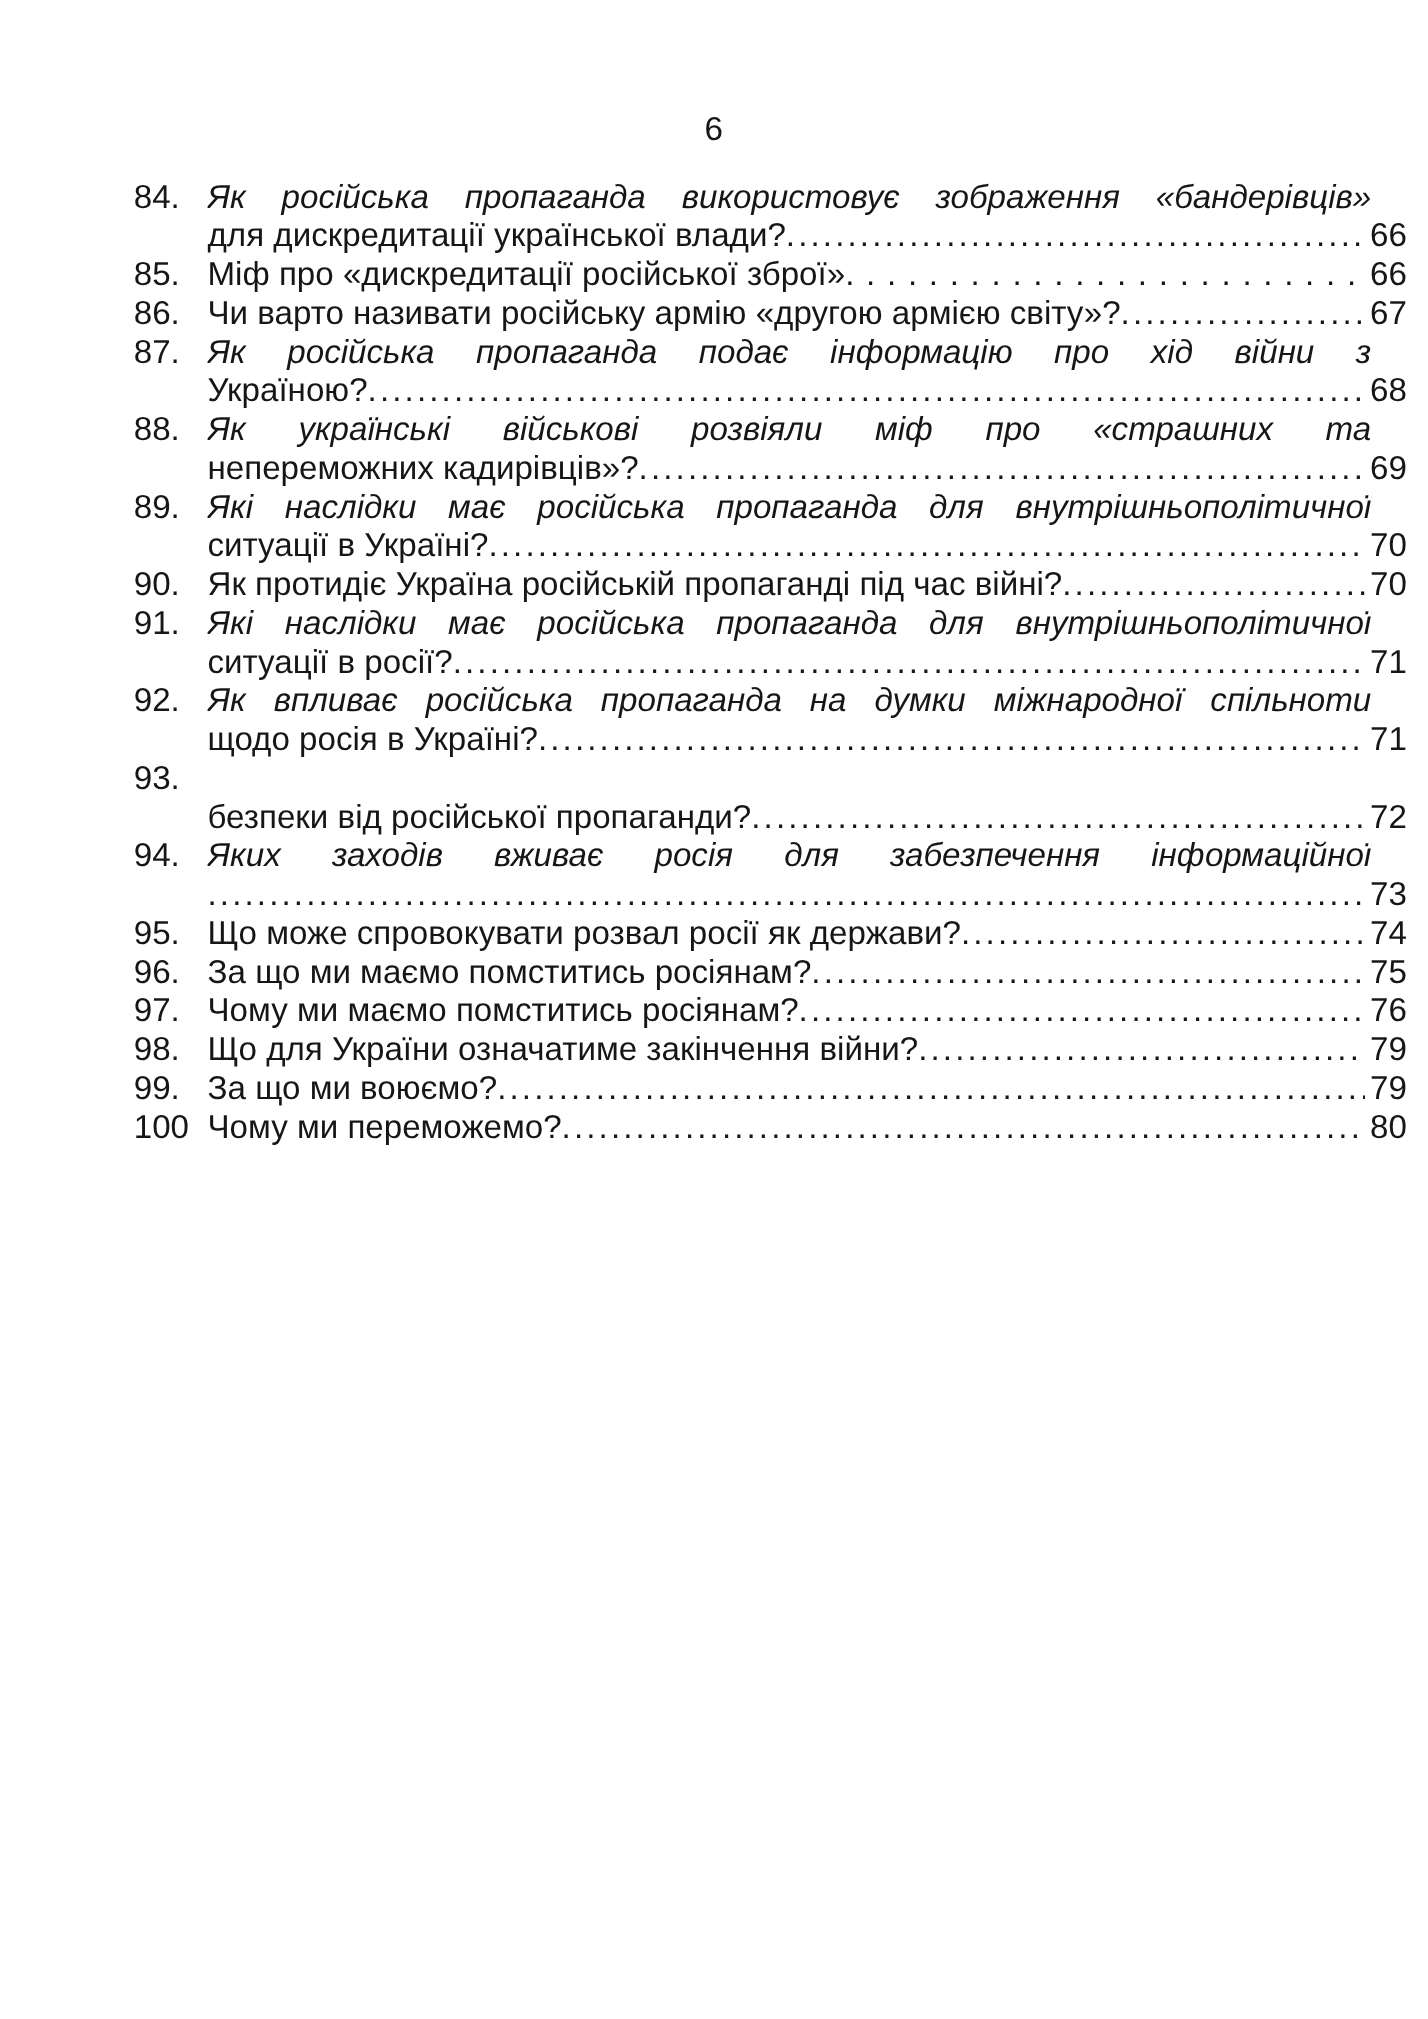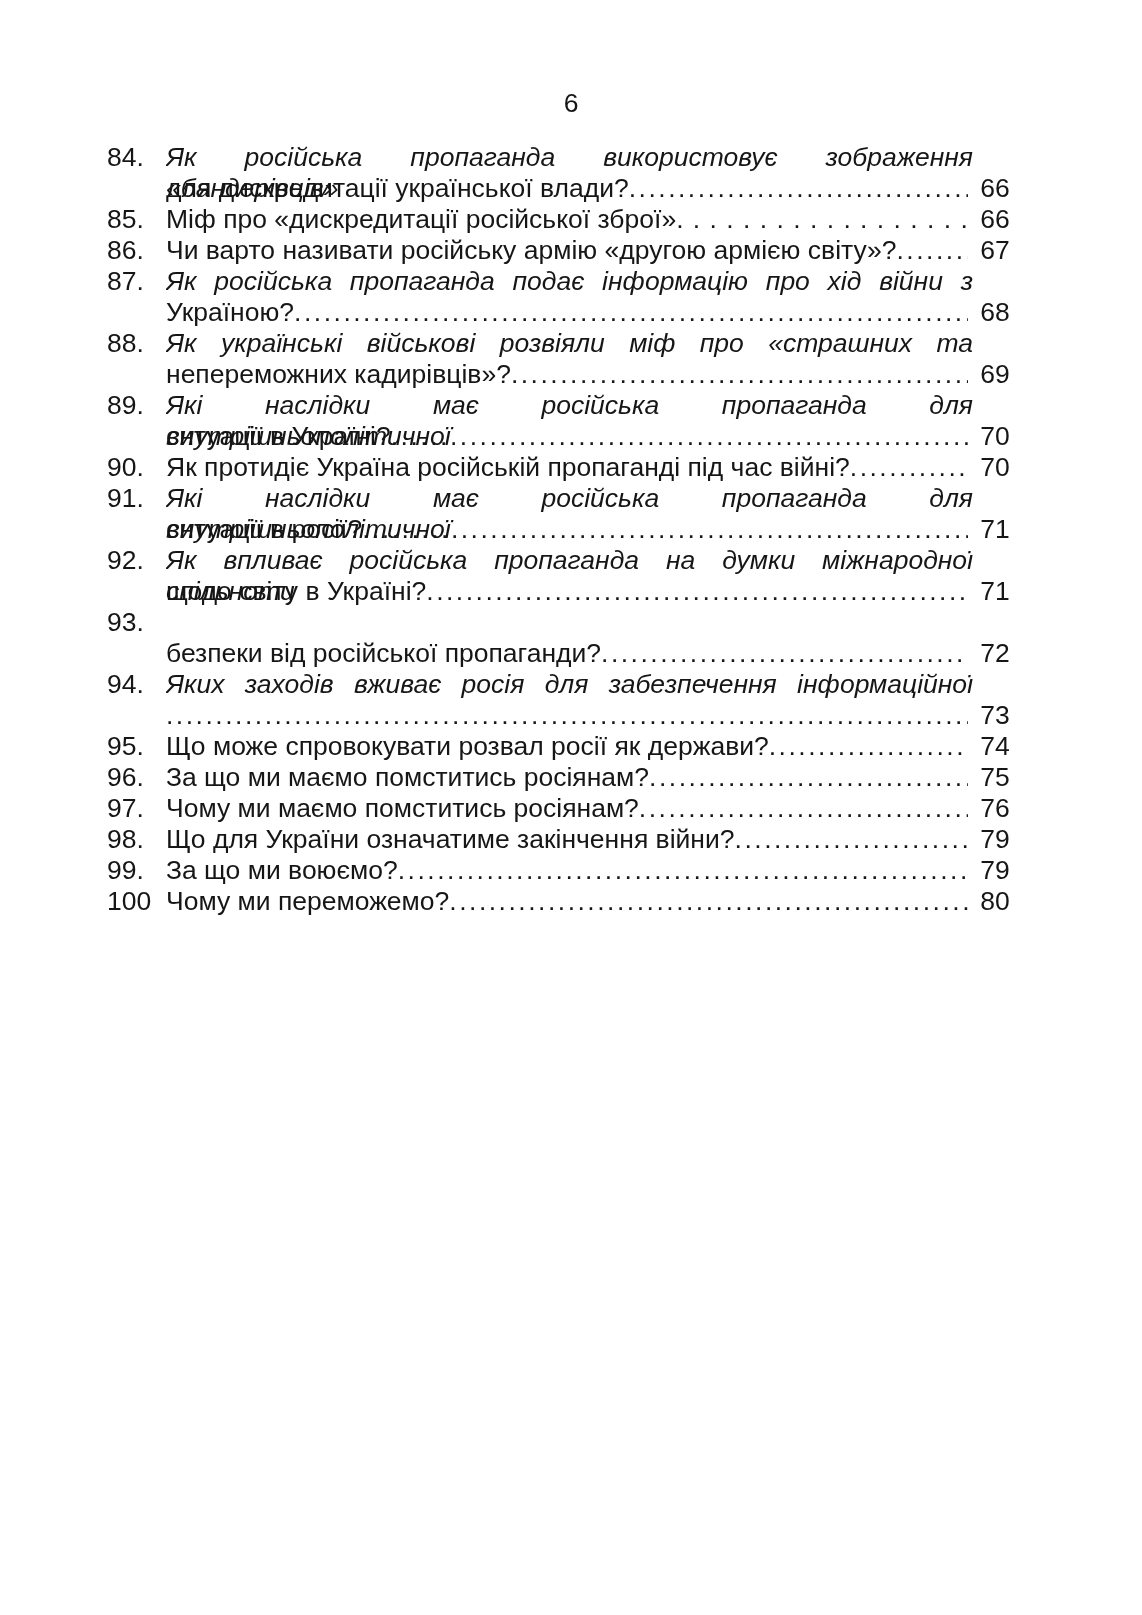--- a/index.html
+++ b/index.html
@@ -17,21 +17,20 @@
     font-size: 26.5px;
     line-height: 31px;
     overflow: hidden;
   }
   .page-header {
     margin-top: 88px;
     text-align: center;
   }
   .toc {
     margin-left: 107px;
-    margin-right: 124px; 
     margin-top: 23px;
   }
   .row {
     display: flex;
     align-items: baseline;
     height: 31px;
     white-space: nowrap;
   }
   .num {
     flex: 0 0 59px;
@@ -61,21 +60,21 @@
   .leader::after {
     content: "..................................................................................................................................................";
     letter-spacing: 2.5px;
   }
   .leader.wide::after {
     content: ". . . . . . . . . . . . . . . . . . . . . . . . . . . . . . . . . . . . . . . . . . . . . . . . . . . . . . . . . . . . .";
     letter-spacing: 1px;
   }
   .pg {
     flex: 0 0 46px;
-    text-align: center;
+    text-align: left;
   }
 </style>
 </head>
 <body>
 
 <div class="page">
 
   <div class="page-header">
     <span>6</span>
   </div>
@@ -157,21 +156,21 @@
       <span class="leader"></span>
       <span class="pg">71</span>
     </div>
 
     <div class="row">
       <span class="num">92.</span>
       <span class="txt-fill">Як впливає російська пропаганда на думки міжнародної спільноти</span>
     </div>
     <div class="row">
       <span class="num"></span>
-      <span class="txt">щодо світу в Україні?</span>
+      <span class="txt">щодо росія в Україні?</span>
       <span class="leader"></span>
       <span class="pg">71</span>
     </div>
 
     <div class="row">
       <span class="num">93.</span>
     </div>
     <div class="row">
       <span class="num"></span>
       <span class="txt">безпеки від російської пропаганди?</span>

